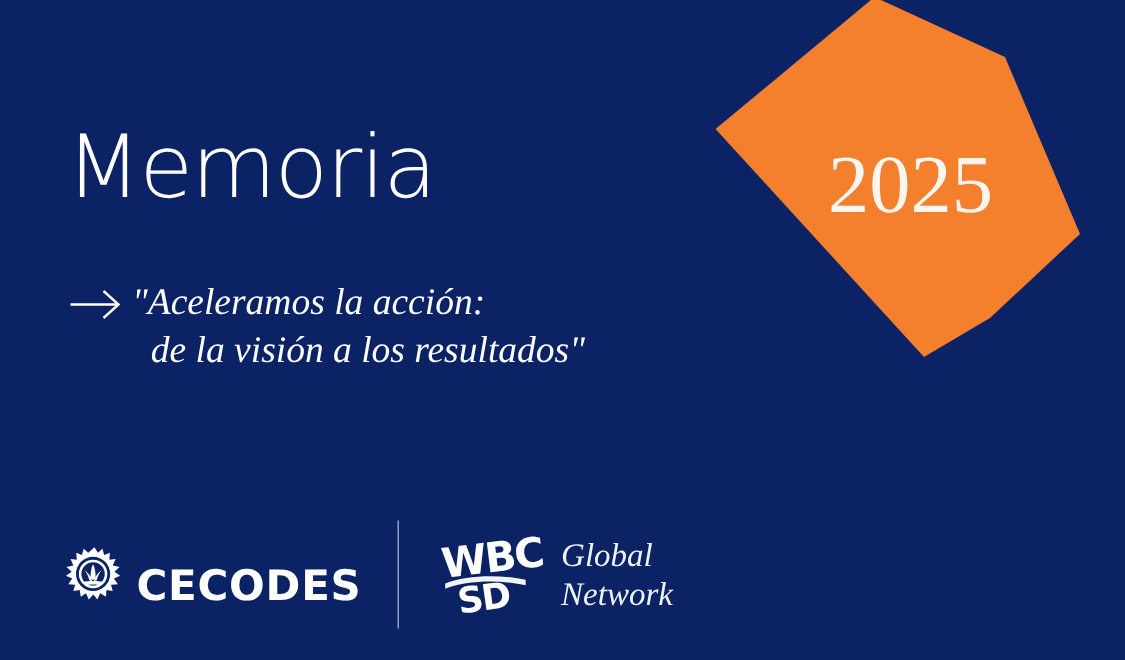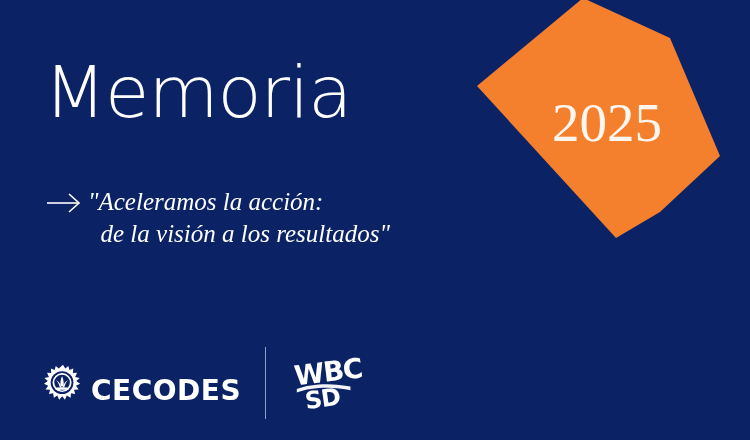--- a/index.html
+++ b/index.html
@@ -48,24 +48,24 @@
     color: #fdf6ef;
     letter-spacing: 0px;
     padding-left: 14px;
     padding-top: 6px;
     box-sizing: border-box;
   }
   
   #title {
     position: absolute;
     left: 44px;
-    top: 56px;
+    top: 82px;
     font-family: "DejaVu Sans", sans-serif;
     font-weight: 300;
-    font-size: 72px;
+    font-size: 58px;
     line-height: 1;
     color: #ffffff;
     letter-spacing: -1px;
   }
   
   #tagline-row {
     position: absolute;
     left: 46px;
     top: 186px;
     display: flex;
@@ -189,17 +189,19 @@
     <div id="logo-divider"></div>
 
     <div id="wbcsd-logo">
       <svg id="wbcsd-mark" viewBox="0 0 120 104">
         <g fill="#ffffff" font-family="'DejaVu Sans', sans-serif" font-weight="bold">
           <text x="4" y="56" font-size="46" transform="rotate(-7 4 56)" letter-spacing="-2">WBC</text>
           <text x="22" y="96" font-size="40" transform="rotate(-8 22 96)" letter-spacing="-2">SD</text>
           <path d="M6 62 C30 52 70 52 96 58 L96 64 C70 58 30 58 6 68 Z" opacity="0.95"></path>
         </g>
       </svg>
+      <span id="wbcsd-network">Global
+Network</span>
     </div>
 
   </div>
 
 </div>
 
 </body></html>

